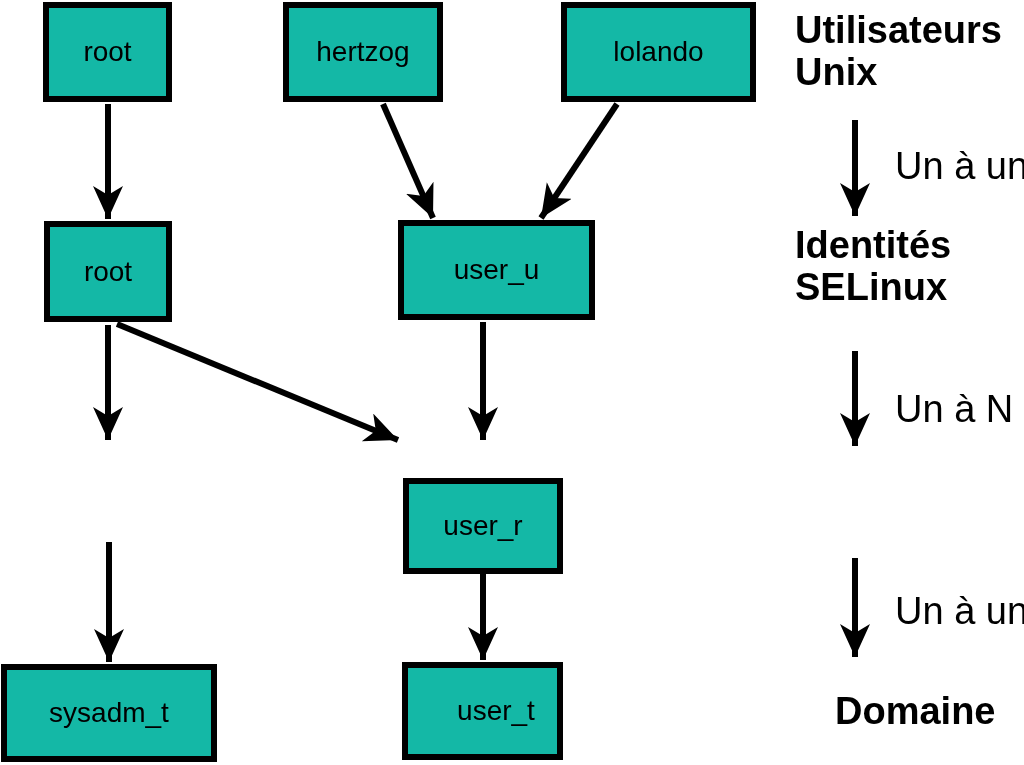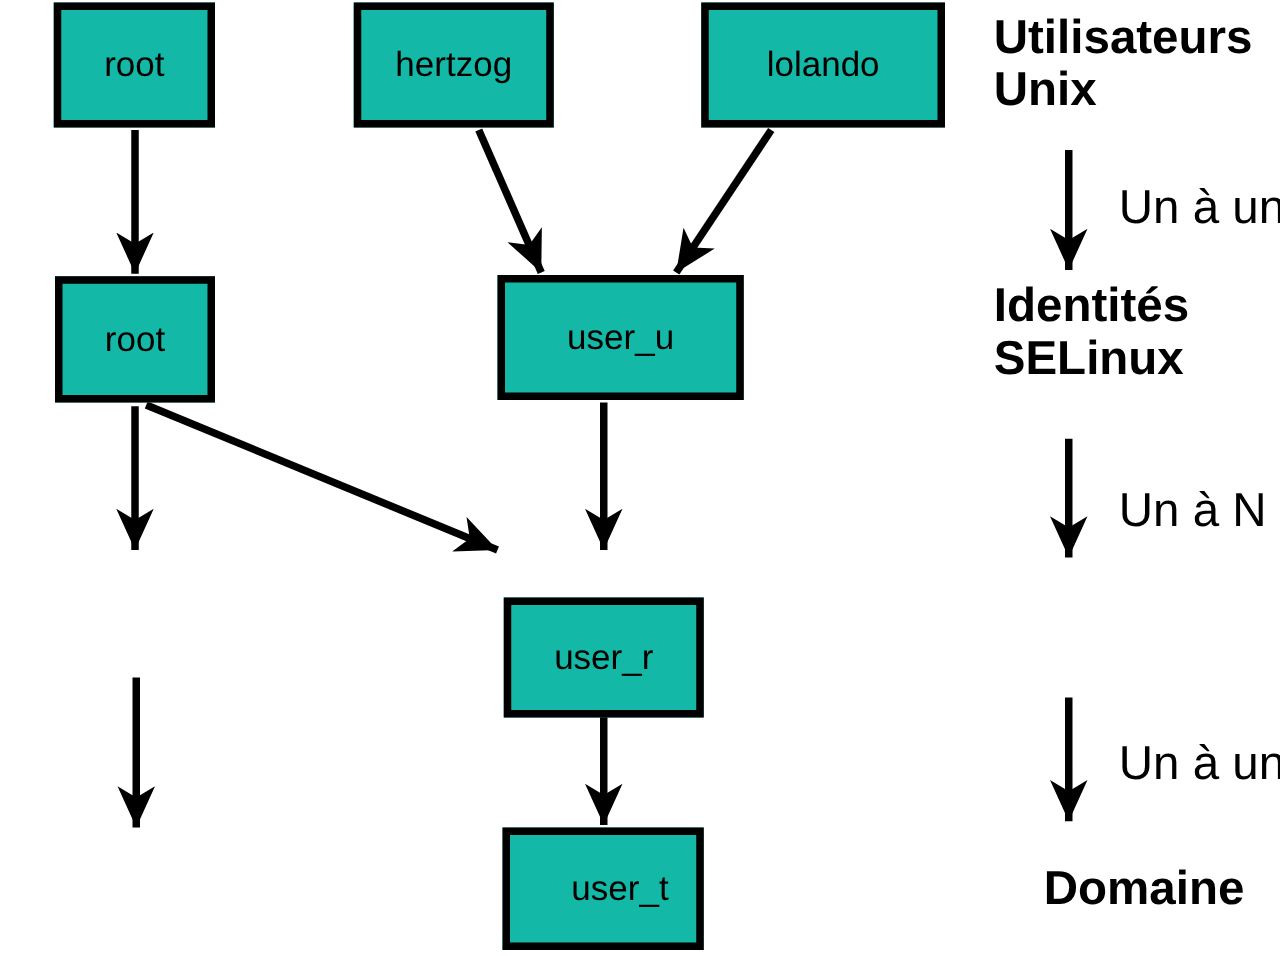--- a/index.html
+++ b/index.html
@@ -90,20 +90,23 @@
     <span>root</span>
   </div>
   <div class="box" style="left:398px; top:220px; width:197px; height:100px;">
     <span>user_u</span>
   </div>
 
   <div class="box" style="left:403px; top:442px; width:160px; height:96px;margin-top:36px;">
     <span>user_r</span>
   </div>
 
+  <div class="box" style="left:1px; top:664px; width:216px; height:98px;">
+    <span>sysadm_t</span>
+  </div>
   <div class="box" style="left:402px; top:662px; width:161px; height:98px;padding-left:27px;">
     <span>user_t</span>
   </div>
 
   <div class="legend-level" style="left:795px; top:9px;">
     <span class="line">Utilisateurs</span>
     <span class="line">Unix</span>
   </div>
 
   <div class="legend-relation" style="left:895px; top:145px;">Un à un</div>

